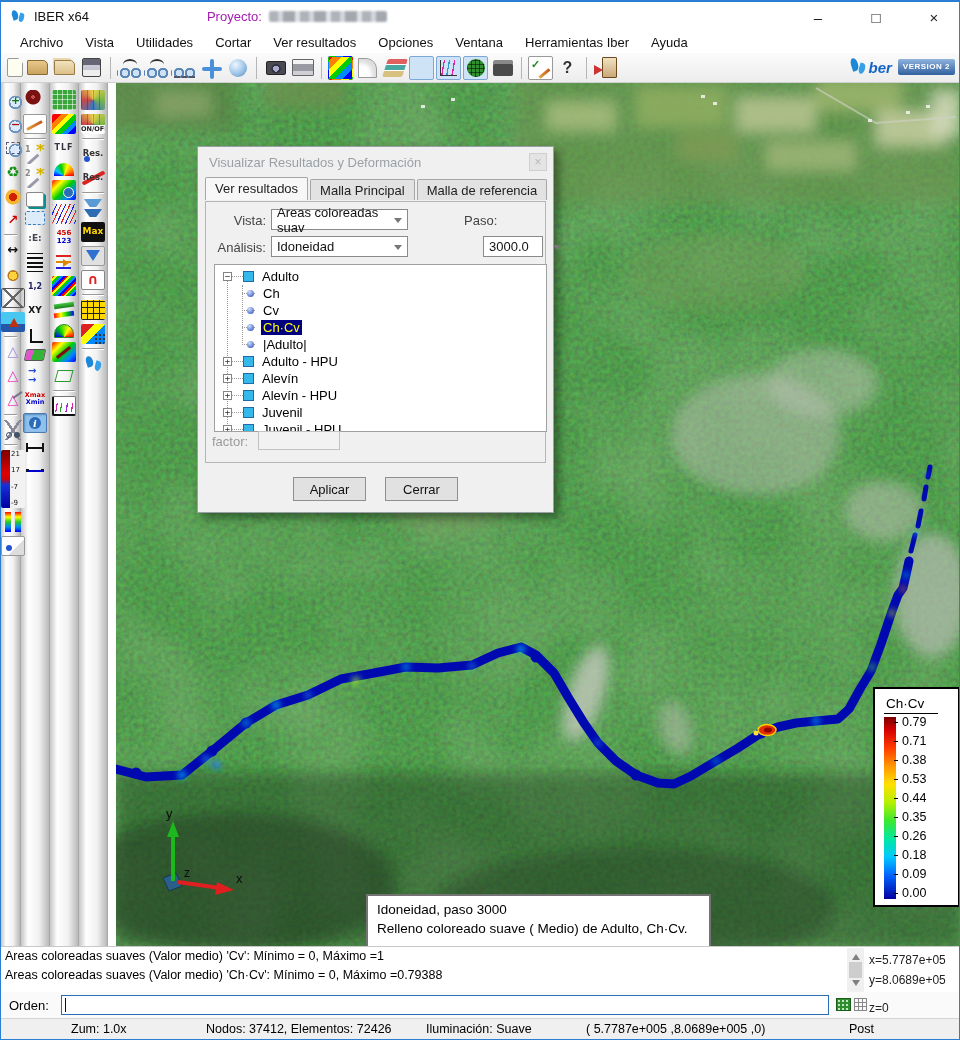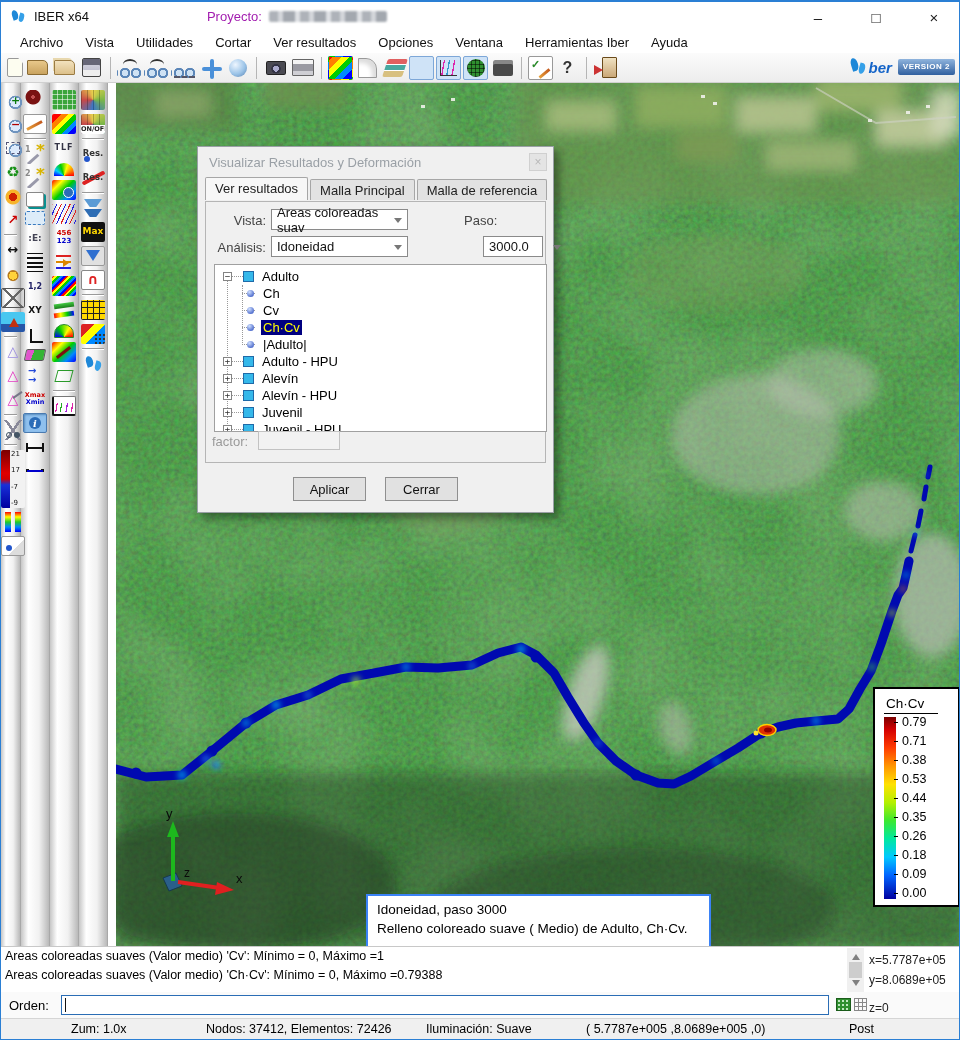--- a/index.html
+++ b/index.html
@@ -151,21 +151,21 @@
   .tb-animation-film::after{content:"";width:20px;height:16px;background:#4a4a4a;border-radius:2px;box-shadow:inset 0 4px 0 #888;background-image:repeating-linear-gradient(90deg,#ddd 0 2px,transparent 2px 5px);background-size:100% 4px;background-repeat:no-repeat;}
   .tb-notes-check{background:#fff;border:1px solid #999;}
   .tb-notes-check::before{content:"✓";position:absolute;left:2px;top:1px;color:#2a8a2a;font-size:11px;font-weight:700;}
   .tb-notes-check::after{content:"";position:absolute;right:1px;bottom:4px;width:13px;height:3px;background:linear-gradient(90deg,#e8a13a,#c2571b);transform:rotate(-40deg);}
   .tb-help::after{content:"?";font:700 16px "Liberation Sans",sans-serif;color:#333;}
   .tb-exit-postprocess::after{content:"";width:13px;height:19px;background:linear-gradient(#f0e2c2,#caa878);border:1.5px solid #6a4a1a;border-radius:1px;margin-left:8px;}
   .tb-exit-postprocess::before{content:"";position:absolute;left:0;top:8px;border:5px solid transparent;border-left:9px solid #c33;z-index:2;}
   
   .viewport{position:absolute;left:115px;top:0;width:845px;height:863px;overflow:hidden;background:#35502c;}
   
-  .infobox{position:absolute;left:250px;top:811px;width:345px;background:#fff;border:2px solid #3b82f6;padding:4px 9px 18px;z-index:20;}
+  .infobox{position:absolute;left:250px;top:811px;width:345px;background:#fff;border:2px solid #737373;padding:4px 9px 18px;z-index:20;}
   .infobox div{font-size:13.5px;color:#000;line-height:19px;white-space:nowrap;}
   .legend{position:absolute;left:757px;top:604px;width:87px;height:220px;background:#fff;border:2px solid #000;z-index:20;padding:5px 0 6px 9px;}
   .legtitle{font-size:13.5px;color:#000;border-bottom:1px solid #000;padding:0 14px 2px 2px;display:inline-block;}
   .legbody{display:flex;margin-top:3px;height:182px;}
   .legbar{width:12px;height:100%;background:linear-gradient(180deg,#7a0000 0%,#d40000 7%,#ff3c00 17%,#ff9600 27%,#ffe100 37%,#b4f000 47%,#3ce830 57%,#00e8a0 67%,#00c8ff 77%,#0064ff 87%,#0000a0 100%);}
   .leglabels{display:flex;flex-direction:column;justify-content:space-between;margin-left:2px;}
   .leglabels span{font-size:12.5px;color:#000;line-height:11px;position:relative;padding-left:4px;}
   .leglabels span::before{content:"";position:absolute;left:-4px;top:5px;width:4px;height:1px;background:#000;}
   
   .dialog{position:absolute;left:196px;top:145px;width:357px;height:367px;background:#f0f0f0;border:1px solid #9aa0a6;box-shadow:5px 5px 9px rgba(0,0,0,.4);z-index:50;}

